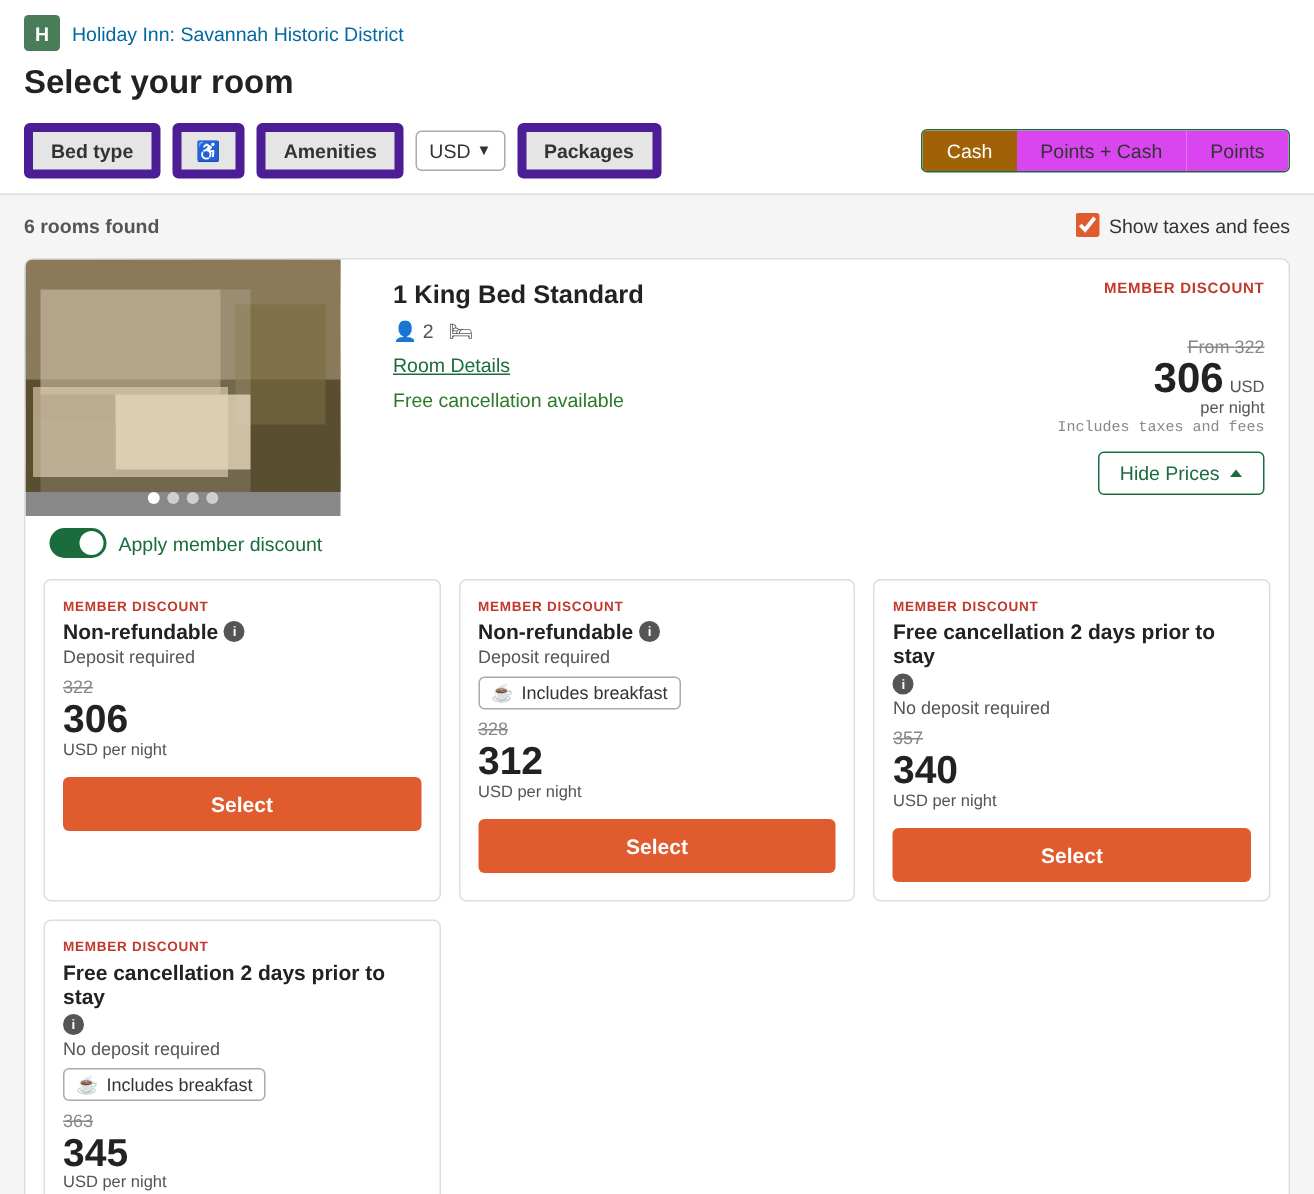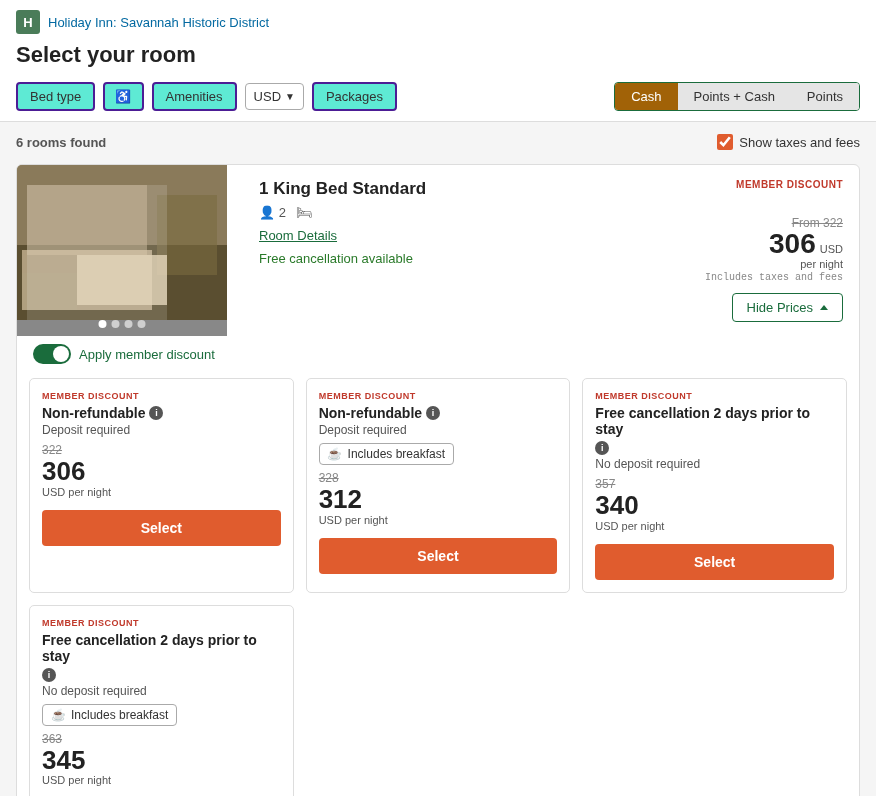--- a/index.html
+++ b/index.html
@@ -3,40 +3,40 @@
   <meta charset="utf-8">
   <style>
     * { box-sizing: border-box; margin: 0; padding: 0; }
     body { font-family: Arial, sans-serif; background: #f5f5f5; color: #333; font-size: 14px; }
     .top-bar { background: #fff; padding: 10px 16px; border-bottom: 1px solid #ddd; }
     .hotel-name-row { display: flex; align-items: center; gap: 8px; margin-bottom: 8px; }
     .hotel-icon { background: #4a7c59; color: #fff; font-weight: bold; font-size: 13px; width: 24px; height: 24px; display: flex; align-items: center; justify-content: center; border-radius: 3px; flex-shrink: 0; }
     .hotel-name { color: #0369a1; font-size: 13px; text-decoration: none; }
     .page-title { font-size: 22px; font-weight: bold; color: #222; margin-bottom: 14px; }
     .filters-row { display: flex; align-items: center; gap: 8px; flex-wrap: wrap; }
-    .filter-btn { border: 2px solid #4c1d95; background: #5eead4; padding: 5px 12px; border-radius: 4px; cursor: pointer; font-size: 13px; color: #333; }
+    .filter-btn { border: 6px solid #4c1d95; background: #e5e5e5; padding: 5px 12px; border-radius: 4px; cursor: pointer; font-size: 13px; color: #333; font-weight: bold; }
     .currency-select { border: 1px solid #aaa; background: #fff; padding: 5px 8px; border-radius: 4px; cursor: pointer; font-size: 13px; color: #333; display: flex; align-items: center; gap: 4px; }
     .spacer { flex: 1; }
     .payment-tabs { display: flex; border: 1px solid #1a6c3c; border-radius: 4px; overflow: hidden; }
-    .payment-tab { padding: 6px 16px; font-size: 13px; cursor: pointer; background: #e5e5e5; color: #333; border: none; }
+    .payment-tab { padding: 6px 16px; font-size: 13px; cursor: pointer; background: #d946ef; color: #333; border: none; }
     .payment-tab.active { background: #a16207; color: #fff; }
     .main-content { padding: 12px 16px; }
     .results-bar { display: flex; align-items: center; justify-content: space-between; margin-bottom: 14px; }
     .rooms-found { font-size: 13px; color: #555; font-weight: bold; }
     .taxes-toggle { display: flex; align-items: center; gap: 6px; font-size: 13px; color: #333; }
     .taxes-checkbox { width: 16px; height: 16px; accent-color: #e05c2e; cursor: pointer; }
     .room-card { background: #fff; border: 1px solid #ddd; border-radius: 6px; margin-bottom: 16px; overflow: hidden; }
     .room-header { display: flex; gap: 0; }
     .room-image-container { width: 210px; flex-shrink: 0; position: relative; background: #888; }
     .room-image-placeholder { width: 210px; height: 155px; background: linear-gradient(160deg, #b8a882 0%, #7a6a45 25%, #d4c9a0 50%, #8a7a55 75%, #5a4e30 100%); position: relative; overflow: hidden; }
     .room-image-placeholder::after { content: ''; position: absolute; top: 20px; left: 10px; right: 60px; bottom: 0; background: rgba(255,255,255,0.15); }
     .image-dots { position: absolute; bottom: 8px; left: 50%; transform: translateX(-50%); display: flex; gap: 5px; }
     .dot { width: 8px; height: 8px; border-radius: 50%; background: rgba(255,255,255,0.6); }
     .dot.active { background: #fff; }
-    .room-info { flex: 1; padding: 14px 32px; }
+    .room-info { flex: 1; padding: 14px 12px; margin-left: 23px; }
     .room-title { font-size: 17px; font-weight: bold; color: #222; margin-bottom: 6px; }
     .room-icons { display: flex; gap: 10px; margin-bottom: 8px; color: #555; font-size: 13px; }
     .room-details-link { color: #1a6c3c; text-decoration: underline; font-size: 13px; cursor: pointer; display: block; margin-bottom: 8px; }
     .free-cancel { color: #2a7a2a; font-size: 13px; margin-top: 6px; }
     .price-summary { text-align: right; padding: 14px 16px; min-width: 160px; flex-shrink: 0; display: flex; flex-direction: column; align-items: flex-end; justify-content: flex-start; }
     .member-discount-label { font-size: 10px; color: #c0392b; font-weight: bold; letter-spacing: 0.5px; text-transform: uppercase; }
     .from-price { font-size: 12px; color: #888; text-decoration: line-through; margin-top: 26px; }
     .main-price { font-size: 28px; font-weight: bold; color: #222; line-height: 1; }
     .price-unit { font-size: 11px; color: #555; }
     .incl-taxes { font-size: 10px; color: #888; margin-top: 2px; font-family: Liberation Mono, monospace; }

